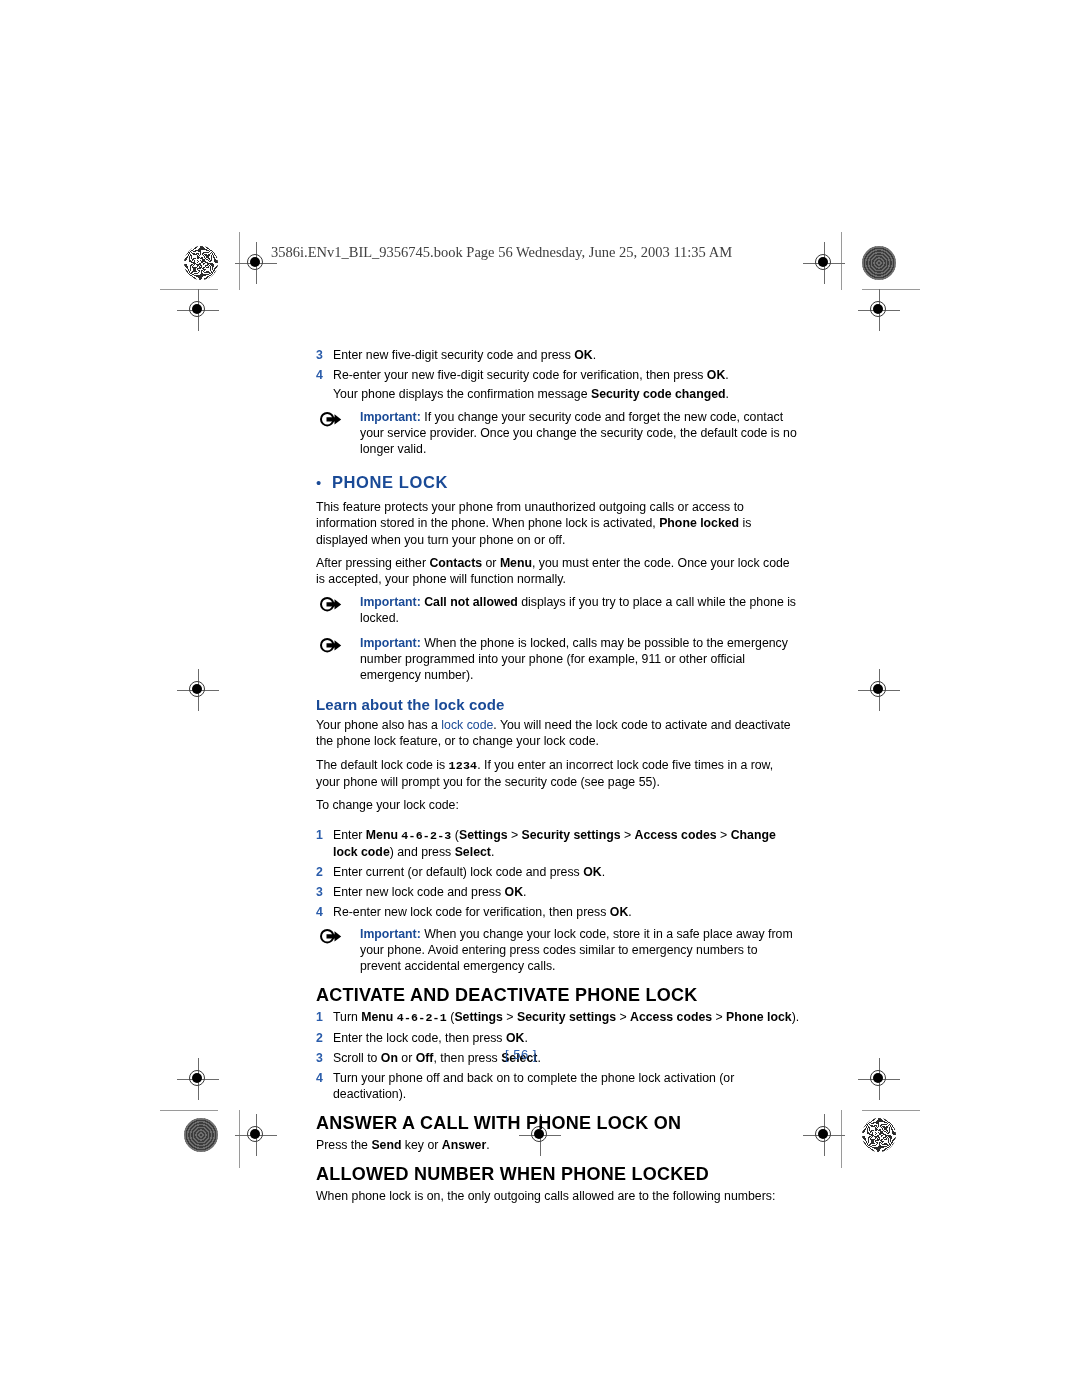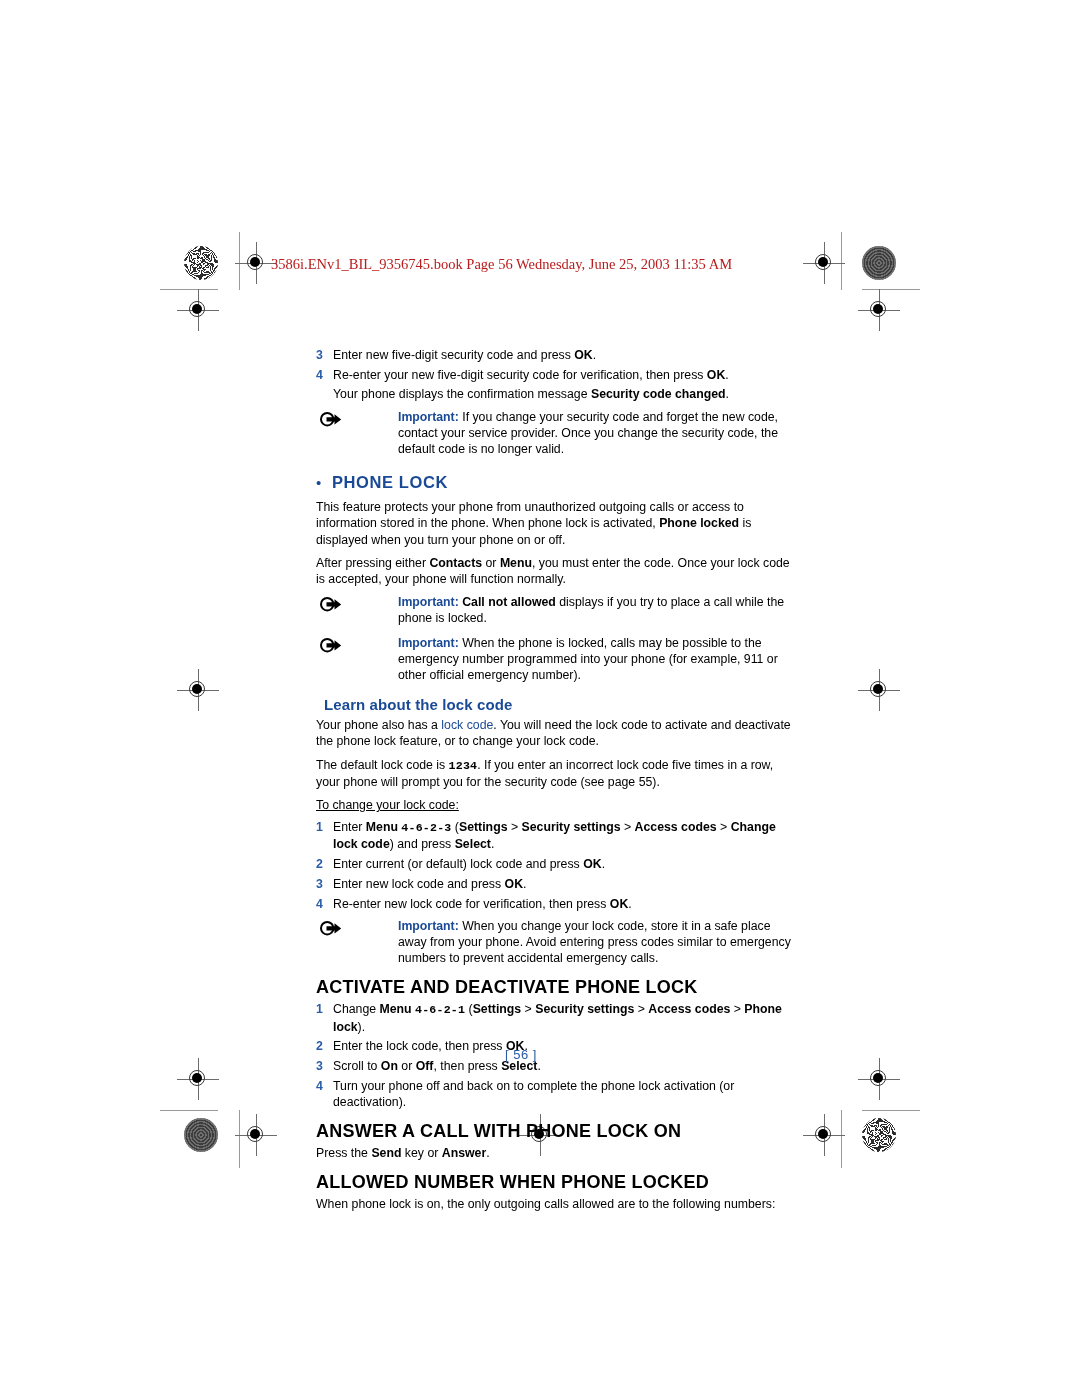--- a/index.html
+++ b/index.html
@@ -74,42 +74,42 @@
     height: 34px;
     border-radius: 50%;
     background:
       repeating-radial-gradient(circle, #3d3d3d 0px, #3d3d3d 1.4px, #6e6e6e 1.4px, #6e6e6e 2.8px);
   }
 
   
   .bookheader {
     position: absolute;
     left: 271px;
-    top: 256px;
+    top: 244px;
     font-family: "Liberation Serif", serif;
     font-size: 14.5px;
-    color: #b91c1c;
+    color: #404040;
     white-space: nowrap;
   }
 
   
   #content {
     position: absolute;
     left: 316px;
     top: 347px;
     width: 484px;
   }
 
   .para {
     font-size: 12.3px;
     line-height: 16.2px;
     color: #000;
     margin: 0 0 7px 0;
   }
-  .para.tight { margin-bottom: 6px; text-decoration: underline; }
+  .para.tight { margin-bottom: 14px; }
 
   b, .b { font-weight: bold; }
   .mono {
     font-family: "Liberation Mono", monospace;
     font-weight: bold;
     font-size: 11.6px;
     letter-spacing: 0.2px;
   }
   .link { color: #1a4a96; }
 
@@ -132,21 +132,20 @@
   .subpara {
     font-size: 12.3px;
     line-height: 16.2px;
     margin: 0 0 6px 17px;
   }
 
   
   .important {
     display: flex;
     margin: 5px 0 8px 0;
-    gap: 38px;
   }
   .important .ico {
     flex: 0 0 44px;
     width: 44px;
     padding-top: 1px;
   }
   .important .body {
     flex: 1;
     font-size: 12.3px;
     line-height: 16.2px;
@@ -171,21 +170,21 @@
   .h1 .t {
     color: #1a4a96;
     font-weight: bold;
     font-size: 16.5px;
     letter-spacing: 0.6px;
   }
   .h2 {
     color: #1a4a96;
     font-weight: bold;
     font-size: 15px;
-    margin: 13px 0 4px 8px;
+    margin: 13px 0 4px 0;
     letter-spacing: 0.1px;
   }
   .h3 {
     color: #000000;
     font-weight: bold;
     font-size: 18px;
     margin: 11px 0 3px 0;
     letter-spacing: 0.25px;
   }
 
@@ -371,21 +370,21 @@
           <path d="M10.5 7.3 L18.5 7.3 L18.5 4.3 L25.2 9.4 L18.5 14.4 L18.5 11.4 L10.5 11.4 Z" fill="#000"></path>
         </svg>
       </div>
       <div class="body"><span class="lbl">Important:</span><span> When you change your lock code, store it in a safe place away from your phone. Avoid entering press codes similar to emergency numbers to prevent accidental emergency calls.</span></div>
     </div>
 
     <div class="h3">ACTIVATE AND DEACTIVATE PHONE LOCK</div>
 
     <div class="step">
       <span class="num">1</span>
-      <span class="txt"><span>Change </span><b>Menu </b><b class="mono">4-6-2-1</b><span> (</span><b>Settings</b><span> &gt; </span><b>Security settings</b><span> &gt; </span><b>Access codes</b><span> &gt; </span><b>Phone lock</b><span>).</span></span>
+      <span class="txt"><span>Turn </span><b>Menu </b><b class="mono">4-6-2-1</b><span> (</span><b>Settings</b><span> &gt; </span><b>Security settings</b><span> &gt; </span><b>Access codes</b><span> &gt; </span><b>Phone lock</b><span>).</span></span>
     </div>
     <div class="step">
       <span class="num">2</span>
       <span class="txt"><span>Enter the lock code, then press </span><b>OK</b><span>.</span></span>
     </div>
     <div class="step">
       <span class="num">3</span>
       <span class="txt"><span>Scroll to </span><b>On</b><span> or </span><b>Off</b><span>, then press </span><b>Select</b><span>.</span></span>
     </div>
     <div class="step">

